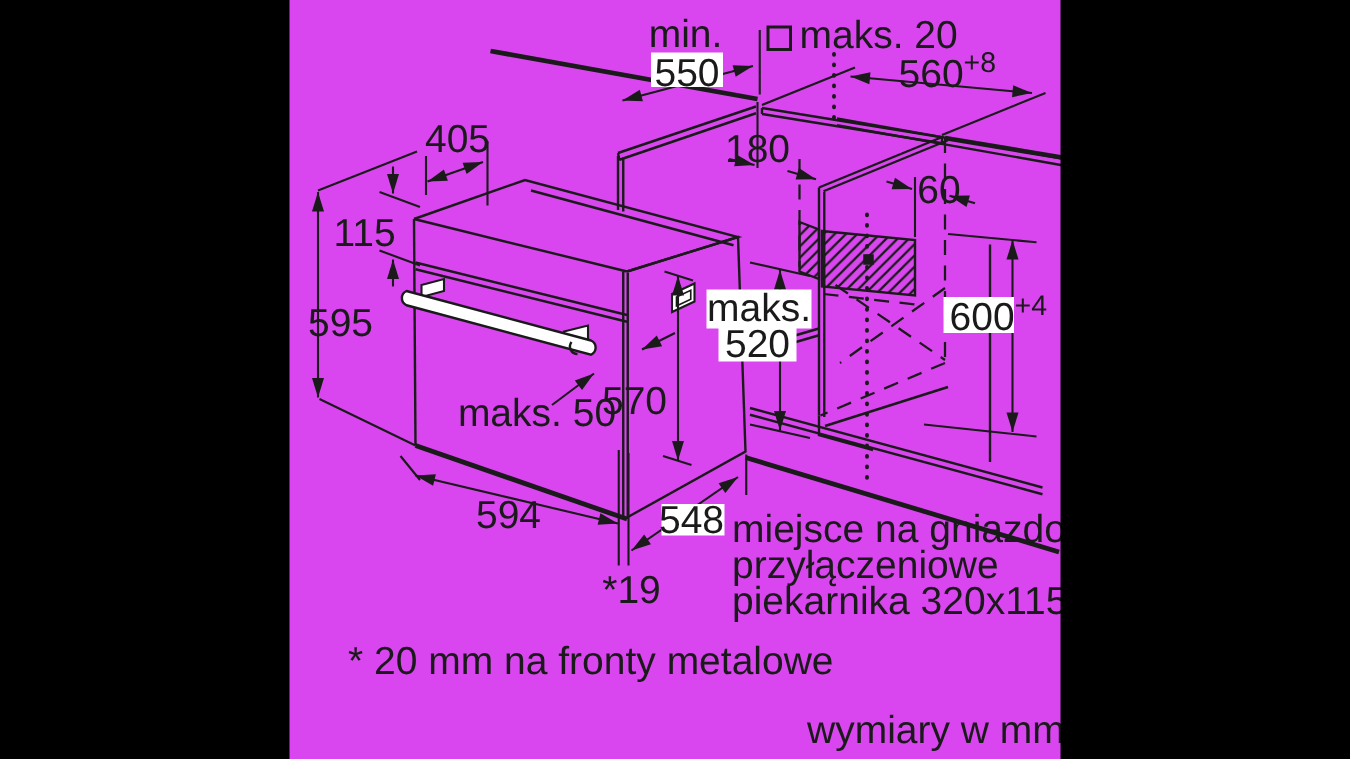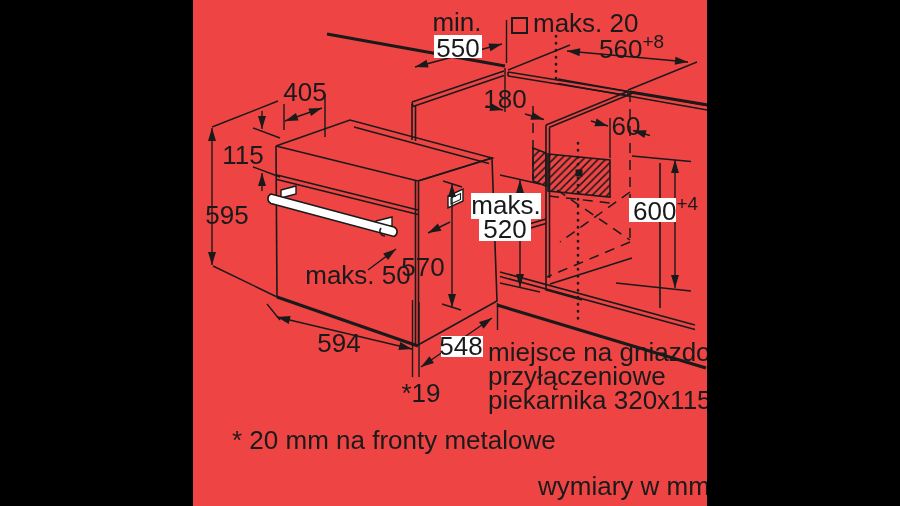--- a/index.html
+++ b/index.html
@@ -1,16 +1,16 @@
 <!DOCTYPE html>
 <html><head>
 <meta charset="utf-8">
 <style>
   html,body{margin:0;padding:0;background:#000;}
-  .stage{position:relative;width:864px;height:506px;background:#ef4444;overflow:hidden;
+  .stage{position:relative;width:864px;height:506px;background:#d946ef;overflow:hidden;
          font-family:"Liberation Sans", sans-serif;text-decoration:underline;}
   .bar{position:absolute;top:0;height:506px;background:#000;}
   .bar.left{left:0;width:193px;}
   .bar.right{left:707px;width:193px;}
   svg{position:absolute;left:0;top:0;}
   svg text{fill:#1a1a1a;font-family:"Liberation Sans", sans-serif;font-size:26px;}
   svg .sup{font-size:19px;}
   .ln{stroke:#1a1a1a;stroke-width:1.6;fill:none;}
   .thick{stroke:#1a1a1a;stroke-width:3.2;fill:none;}
   .dim{stroke:#1a1a1a;stroke-width:1.4;fill:none;}

